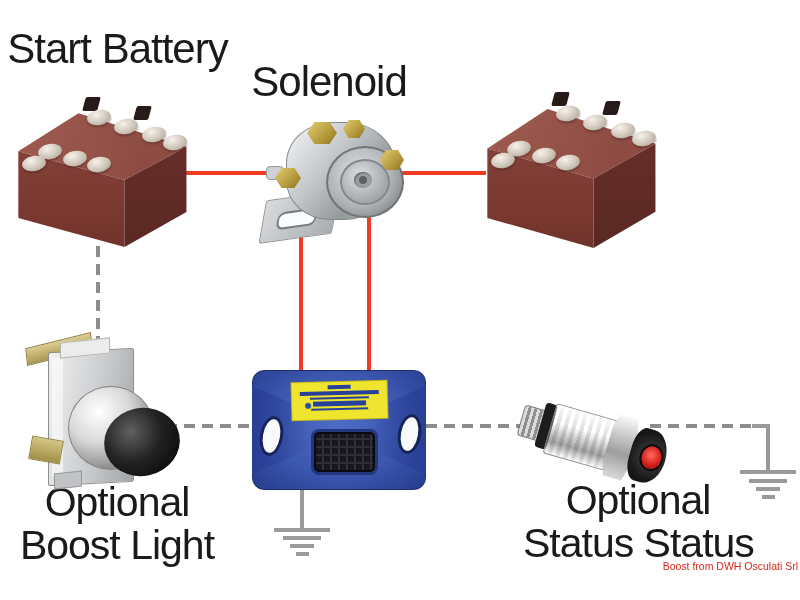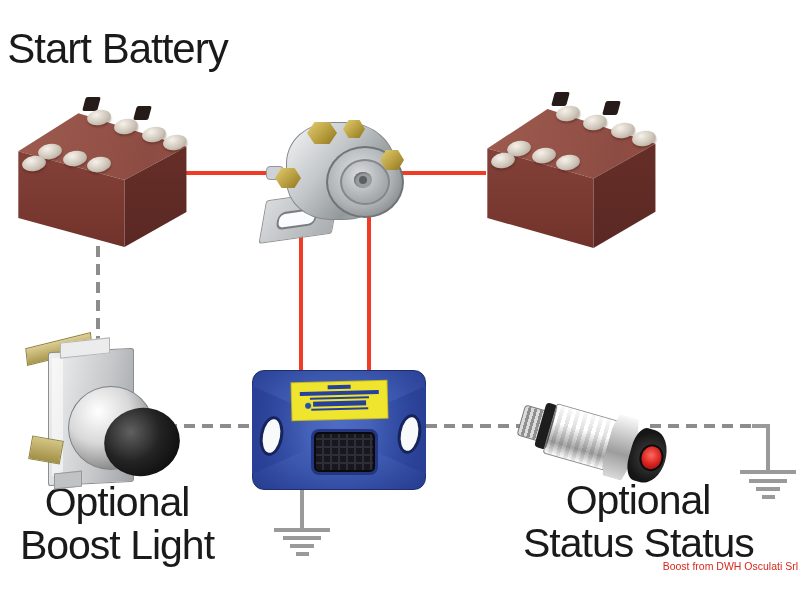--- a/index.html
+++ b/index.html
@@ -121,20 +121,21 @@
   
   .credit{position:absolute;right:2px;top:560px;font-size:10.5px;letter-spacing:0;
     color:#d6281c;z-index:5;white-space:nowrap;}
 </style>
 </head>
 <body>
 
 <div id="stage">
 
   <div class="lbl" style="left:0px;top:27px;width:235px;">Start Battery</div>
+  <div class="lbl" style="left:243px;top:60px;width:172px;">Solenoid</div>
 
   <div class="lbl small2line" style="left:8px;top:481px;width:218px;">
     <span style="display:block;">Optional</span>
     <span style="display:block;text-align:center;">Boost Light</span>
   </div>
   <div class="lbl small2line" style="left:523px;top:479px;width:230px;">
     <span style="display:block;">Optional</span>
     <span style="display:block;">Status Status</span>
   </div>
 

